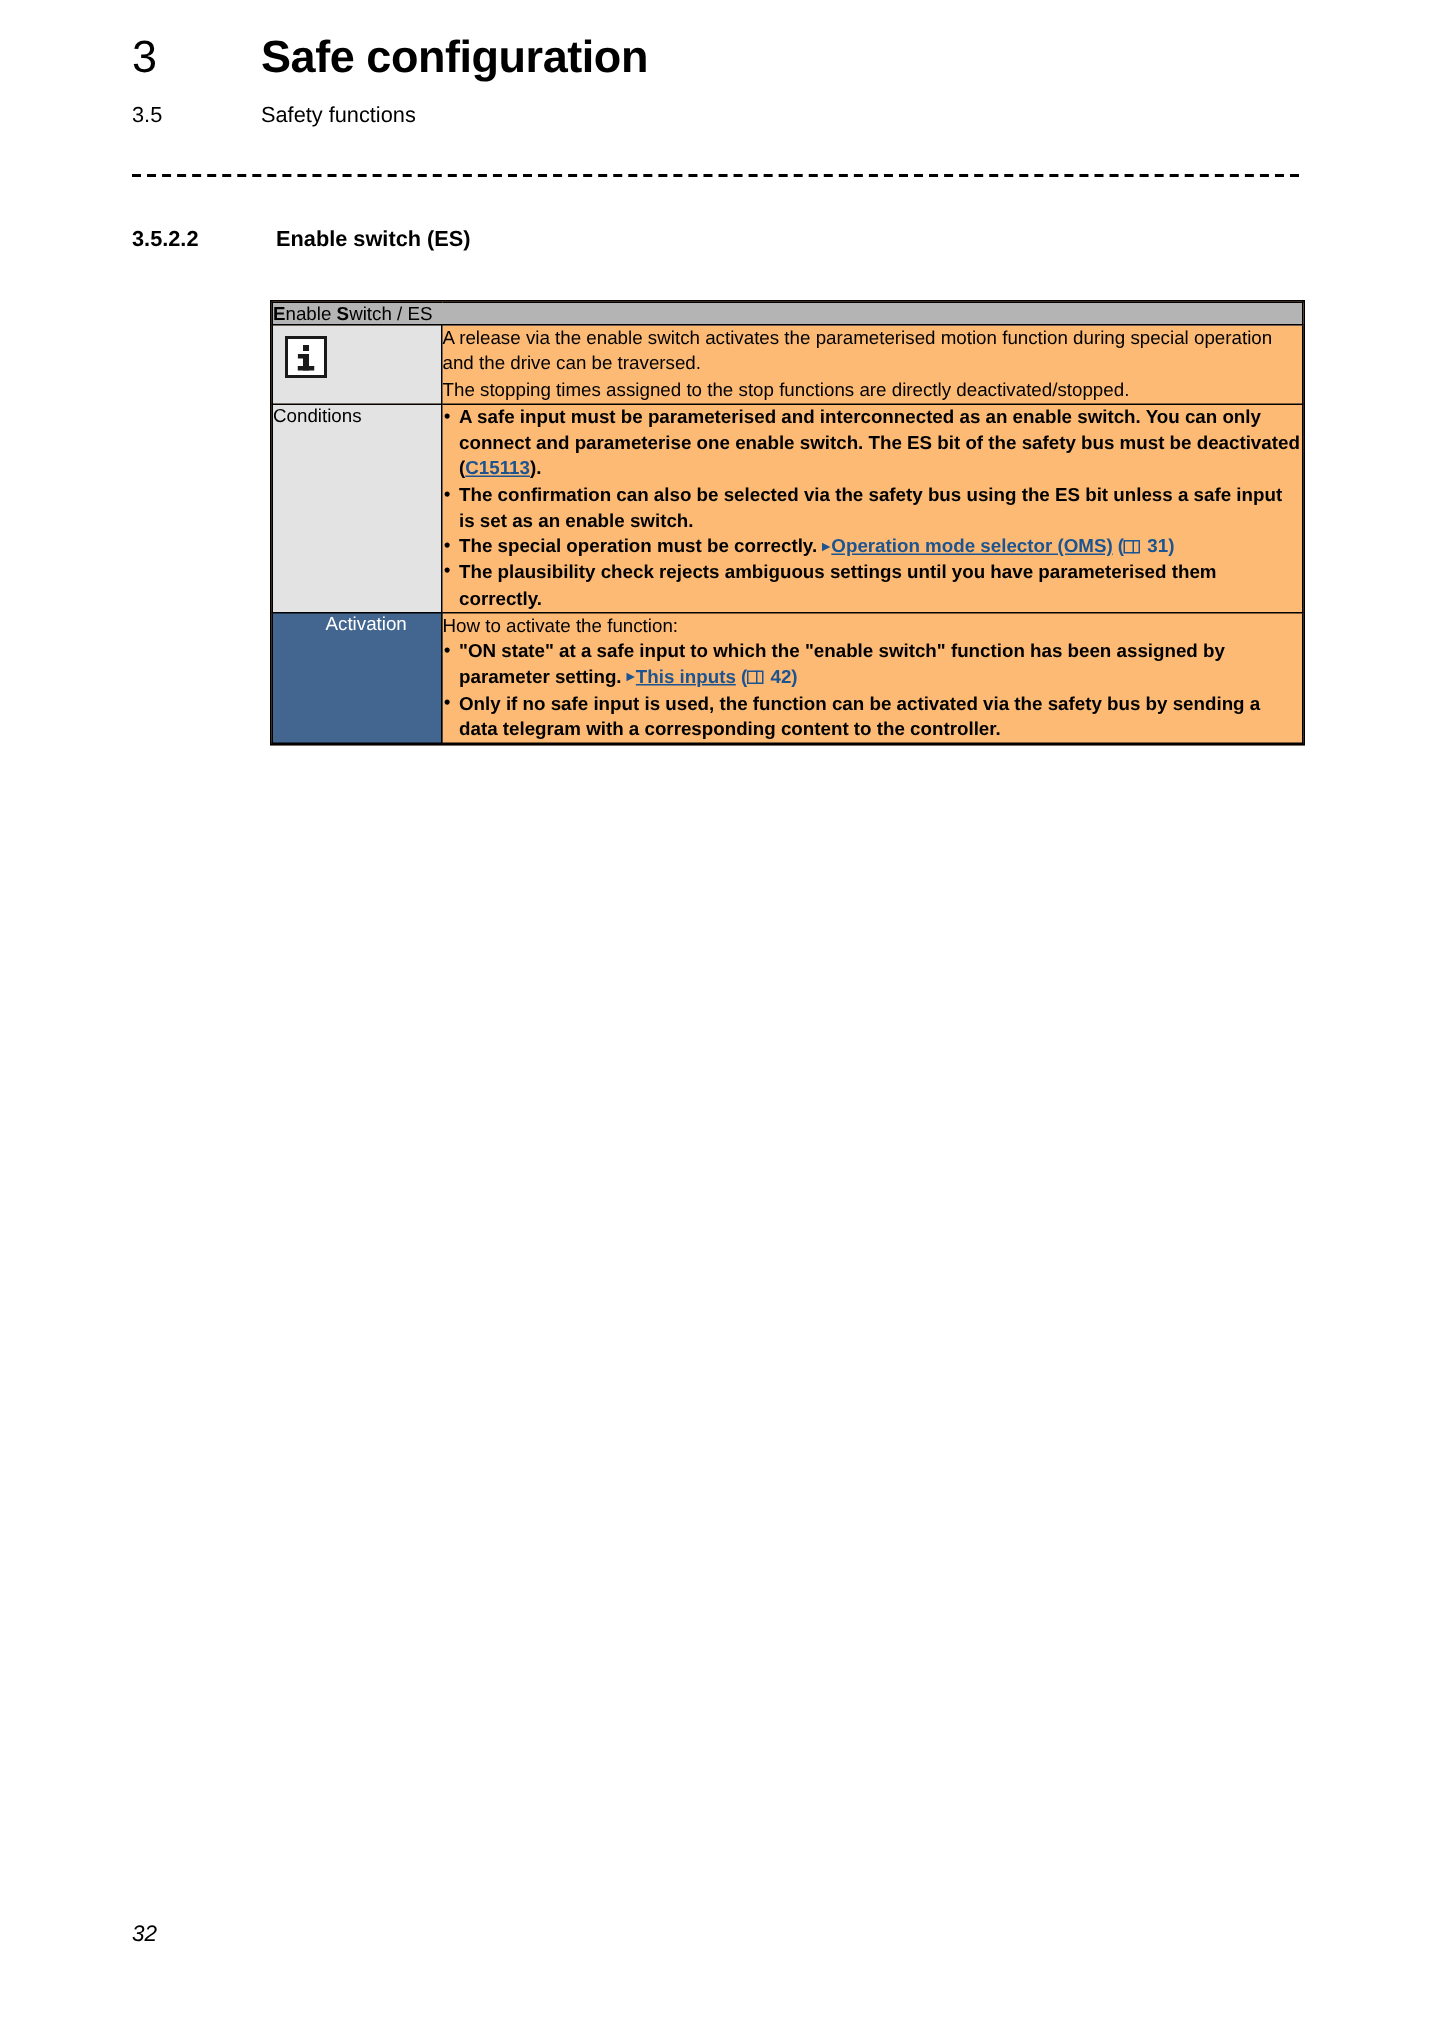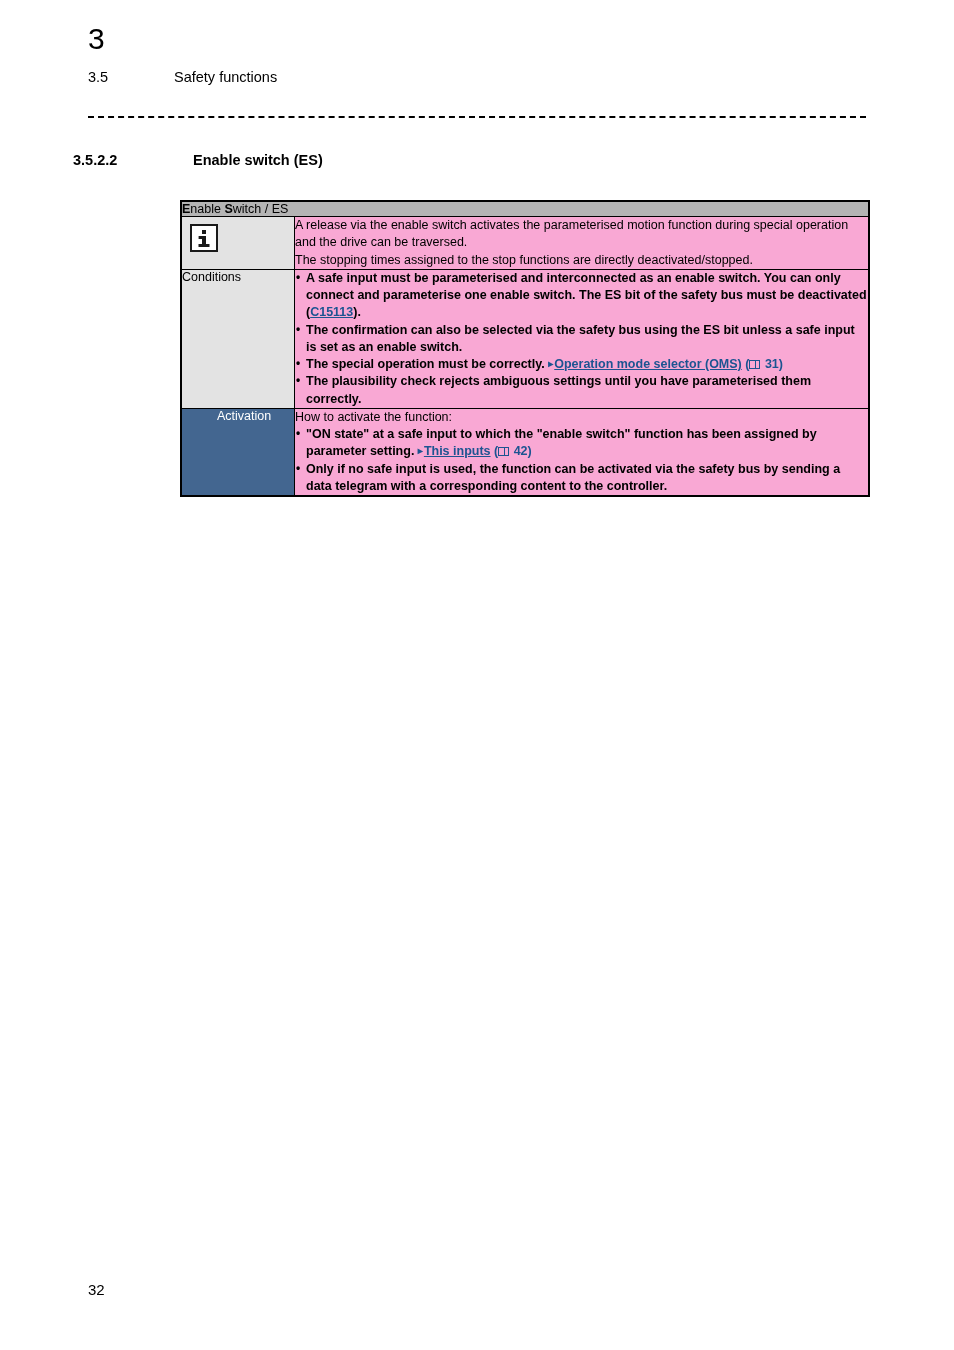--- a/index.html
+++ b/index.html
@@ -64,45 +64,44 @@
     left: 88px;
     top: 116px;
     width: 778px;
     height: 0;
     border-top: 2px dashed #000000;
   }
 
   
   .subsection {
     position: absolute;
-    left: 73px;
+    left: 88px;
     top: 152px;
     display: flex;
     align-items: center;
   }
   .subsection-num {
     width: 96px;
     font-size: 14.5px;
     font-weight: 700;
   }
   .subsection-title {
     font-size: 14.5px;
     font-weight: 700;
-    margin-left: 24px;
   }
 
   
   .fn-table {
     position: absolute;
     left: 180px;
     top: 200px;
     width: 688px;
     border: 1px solid #000000;
     border-collapse: collapse;
-    background: #f9a8d4;
+    background: #fdba74;
   }
   .fn-table table {
     border-collapse: collapse;
     width: 100%;
     table-layout: fixed;
   }
   .fn-table td {
     border: 1px solid #000000;
     vertical-align: top;
     padding: 0;
@@ -247,39 +246,41 @@
   }
 
   
   .footer {
     position: absolute;
     left: 88px;
     top: 1281px;
     width: 790px;
     display: flex;
     align-items: flex-start;
+    font-style: italic;
   }
   .folio {
     font-size: 15px;
     font-weight: 400;
   }
   .footer-text {
     margin-left: auto;
     font-size: 11px;
     letter-spacing: -0.05px;
   }
 </style>
 </head>
 <body>
 
 <div class="page">
 
   <div class="doc-header">
     <div class="chapter-line">
       <div class="chapter-num">3</div>
+      <div class="chapter-title">Safe configuration</div>
     </div>
     <div class="section-line">
       <div class="section-num">3.5</div>
       <div class="section-title">Safety functions</div>
     </div>
   </div>
 
   <div class="rule"></div>
 
   <div class="subsection">

